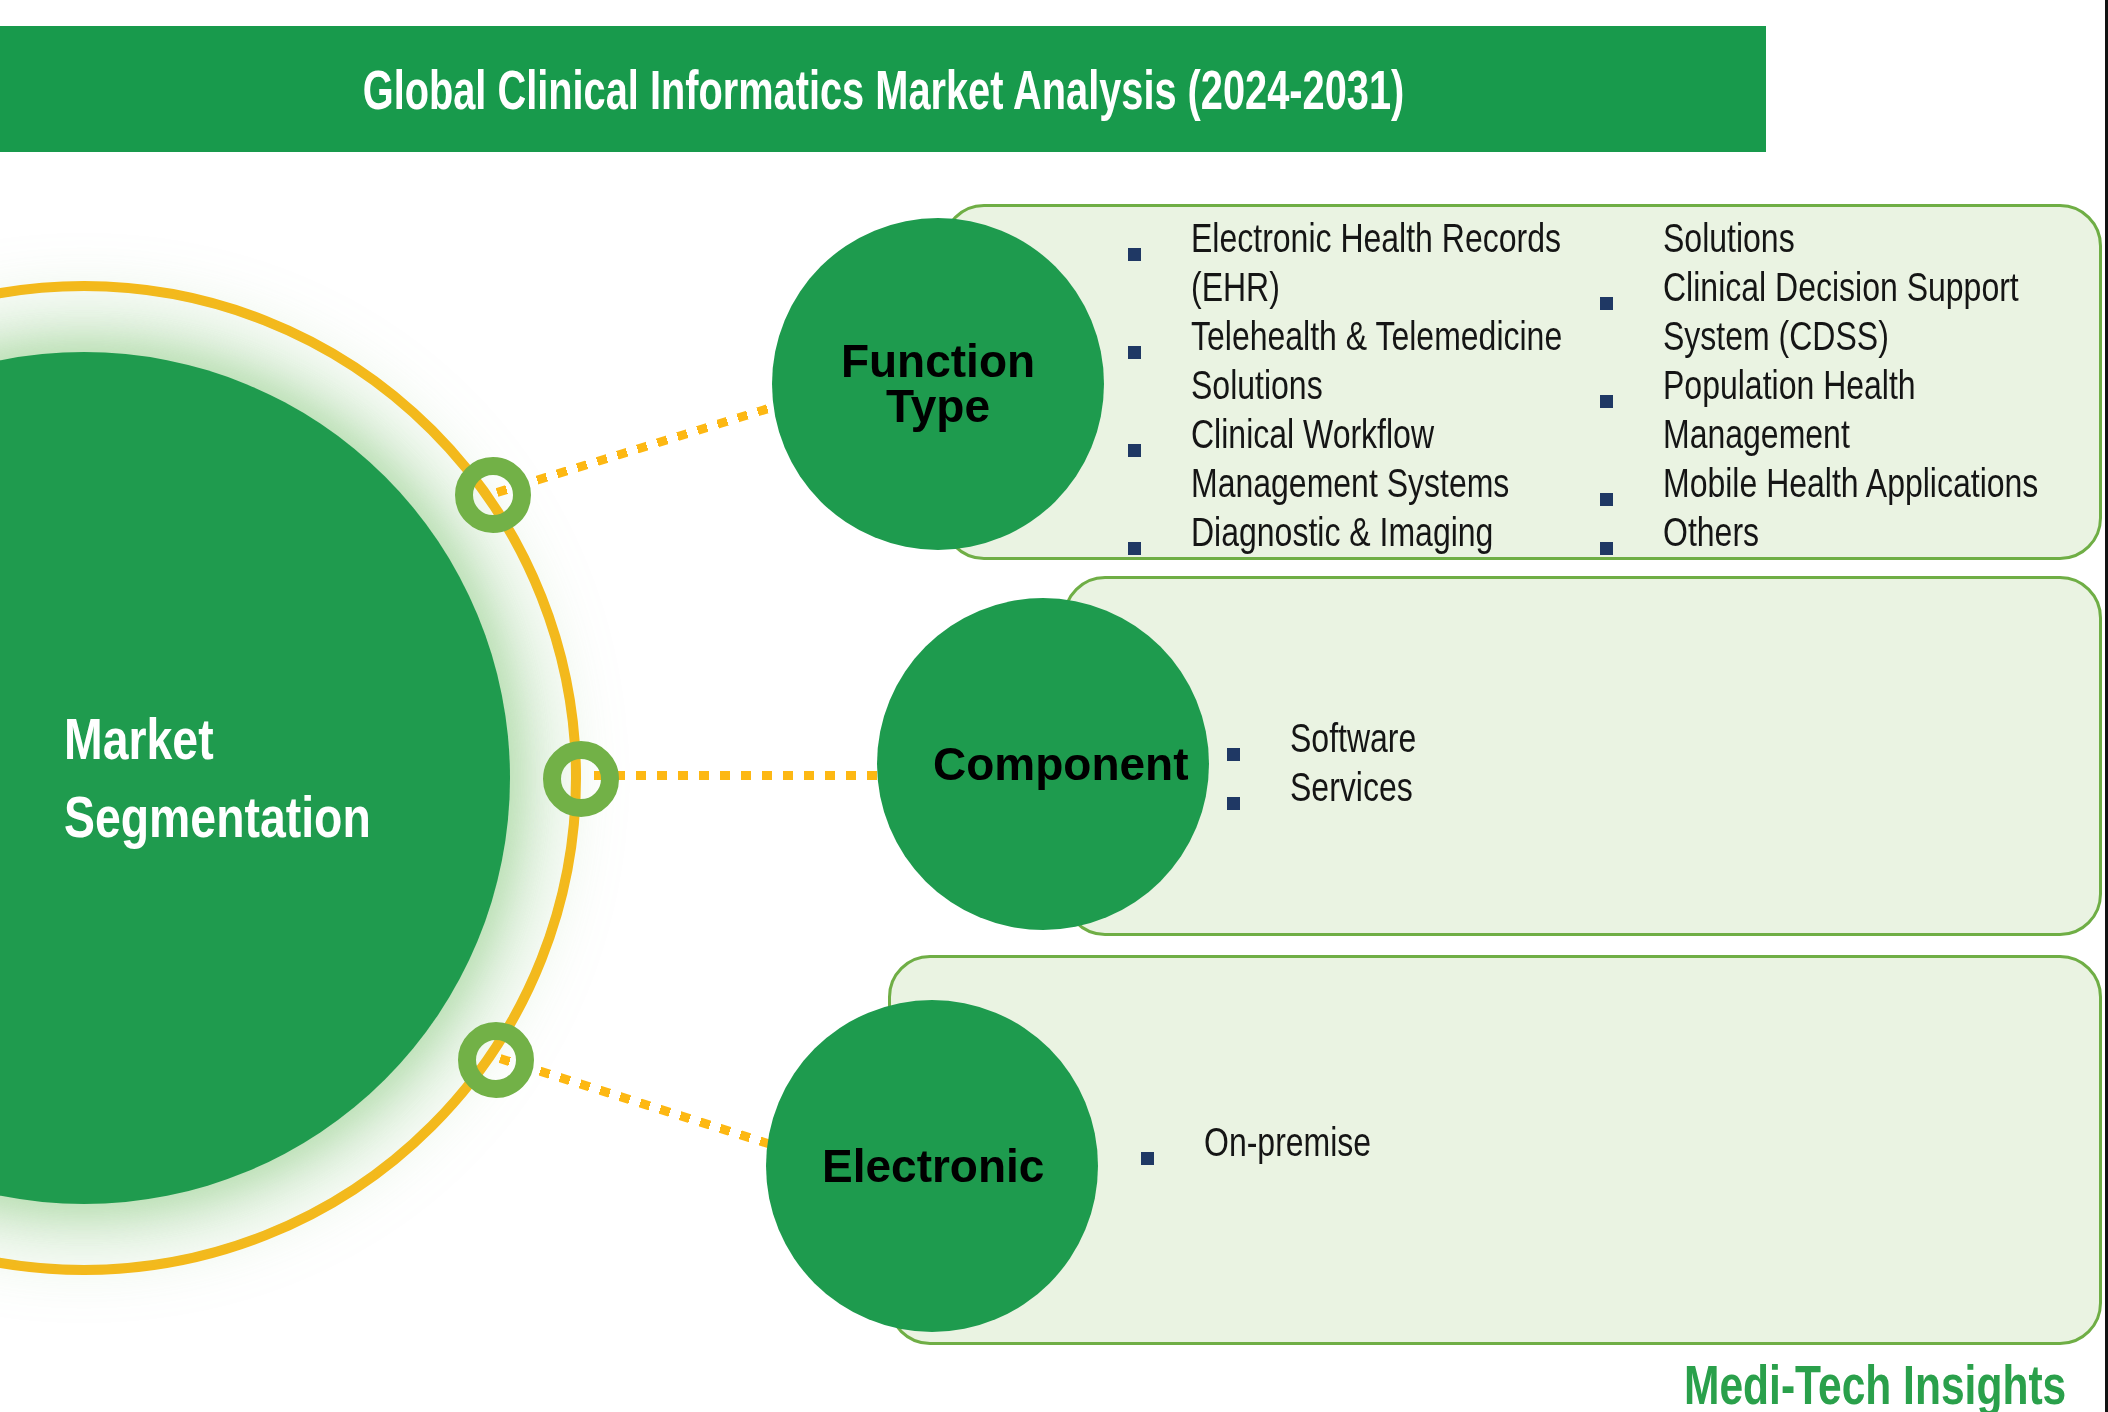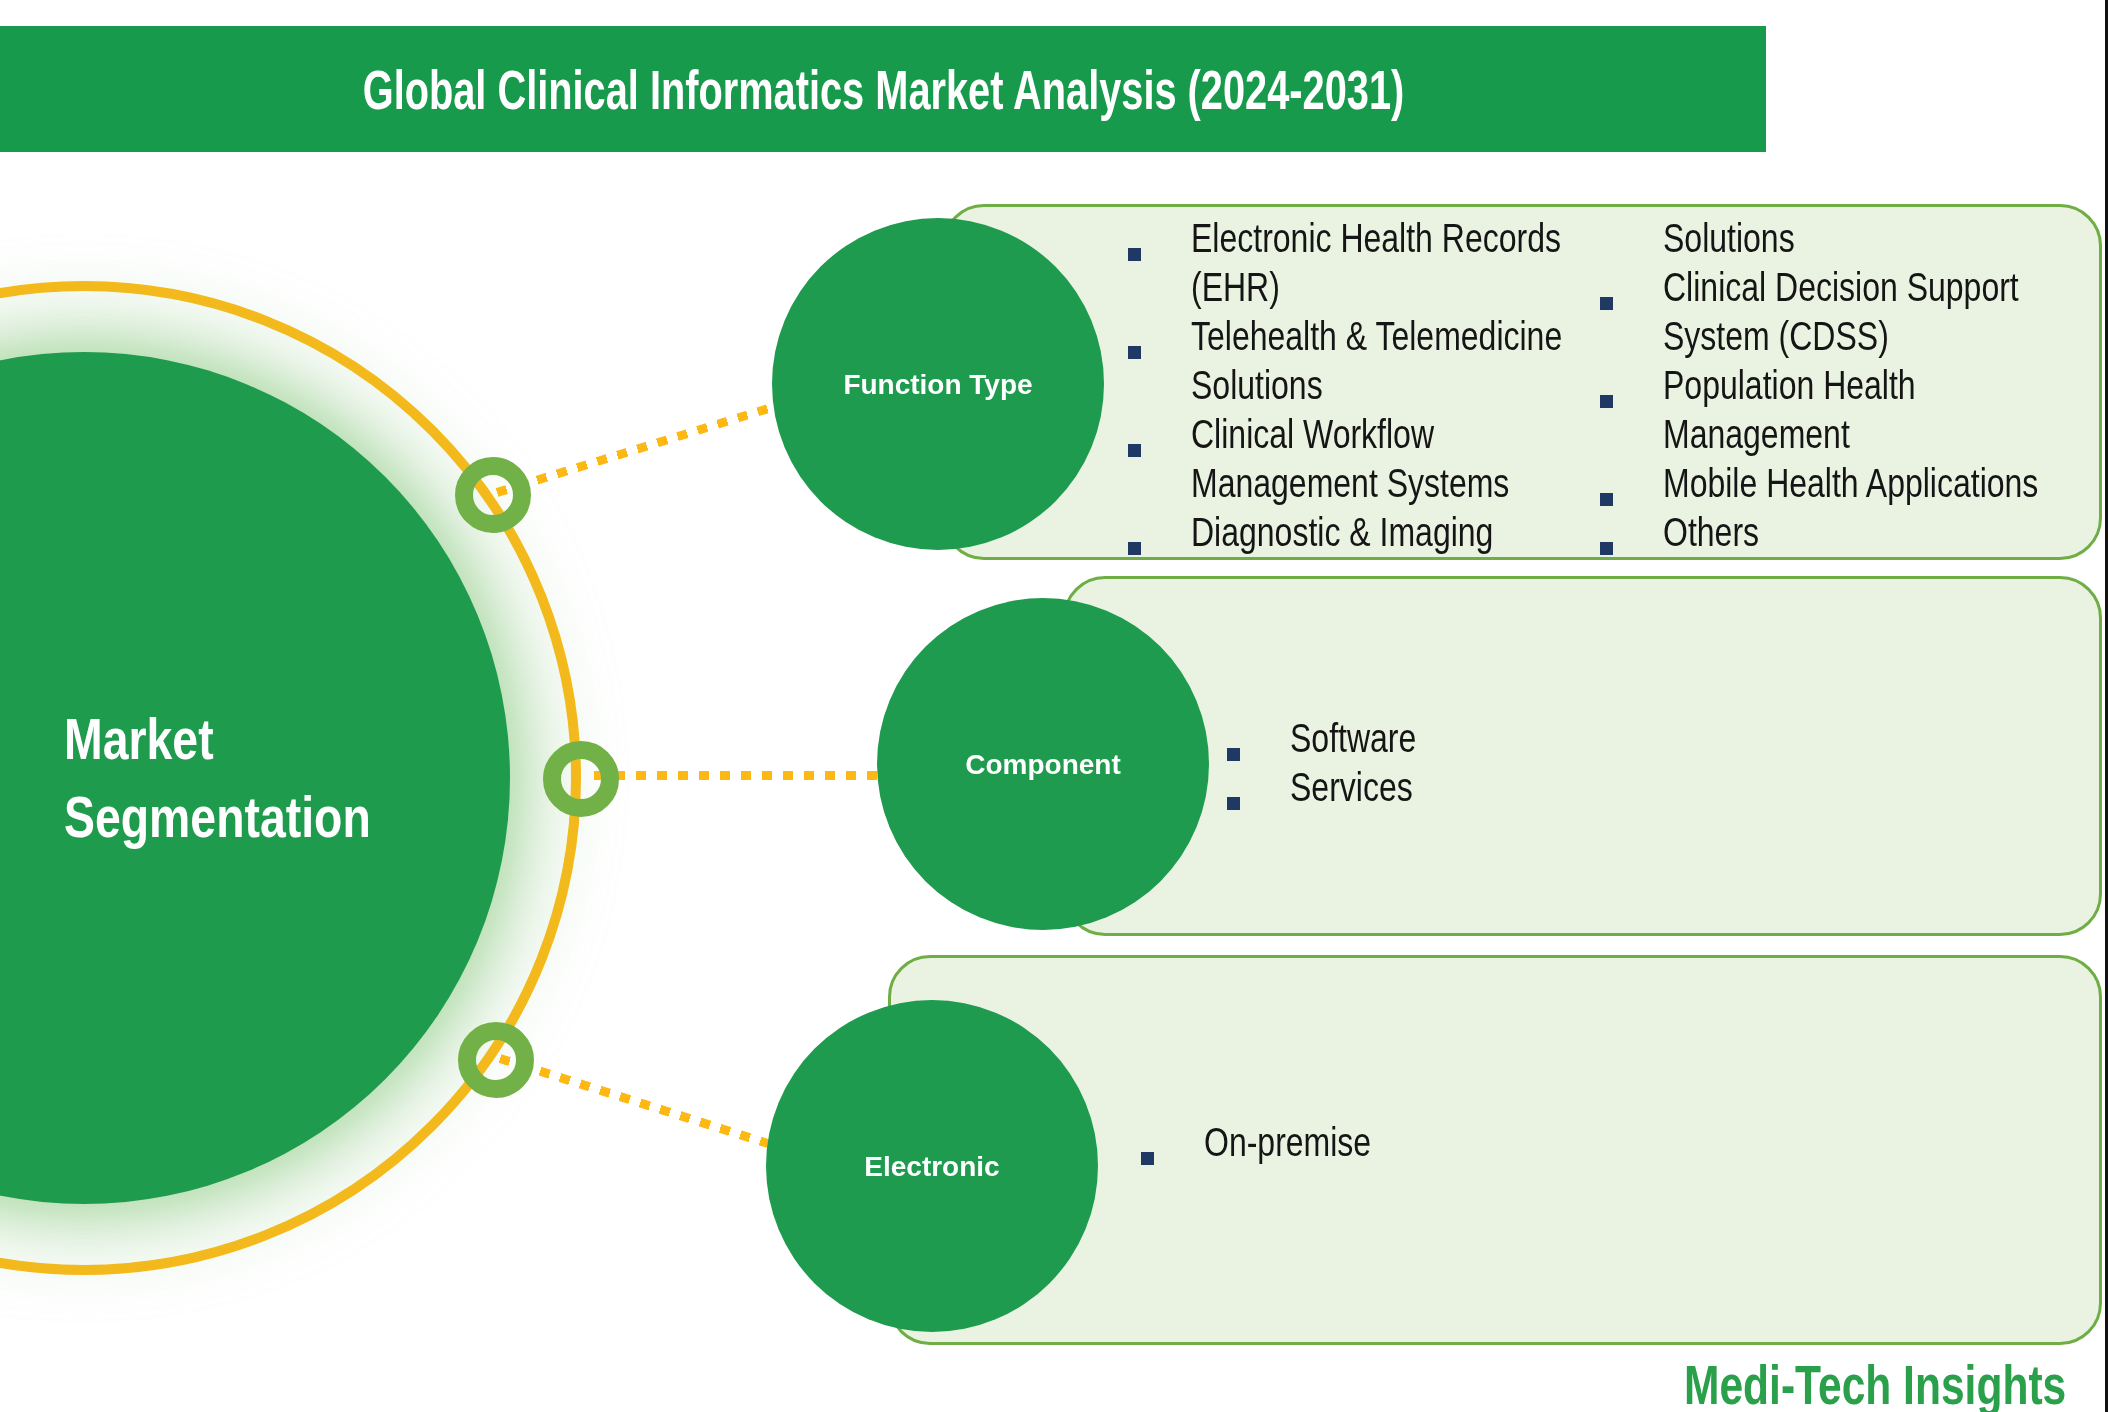--- a/index.html
+++ b/index.html
@@ -56,21 +56,21 @@
   }
   .box1{left:942px;top:204px;width:1160px;height:356px;}
   .box2{left:1063px;top:576px;width:1039px;height:360px;}
   .box3{left:888px;top:955px;width:1214px;height:390px;}
   
   .segcircle{
     position:absolute;width:332px;height:332px;border-radius:50%;background:#1e9b4e;
     display:flex;align-items:center;justify-content:center;text-align:center;
   }
   .segcircle .clabel{
-    color:#ffffff;font-weight:bold;font-size:28px;line-height:45px;max-width:220px;
+    color:#000000;font-weight:bold;font-size:46px;line-height:45px;max-width:220px;
   }
   .circ1{left:772px;top:218px;}
   .circ2{left:877px;top:598px;}
   .circ3{left:766px;top:1000px;}
   
   .blist{position:absolute;}
   .li-row{display:flex;align-items:flex-end;height:49px;gap:8px;}
   .sq{width:13px;height:13px;background:#1f3864;margin-right:42px;flex:none;}
   .sq.hidden{visibility:hidden;}
   .li-text{

